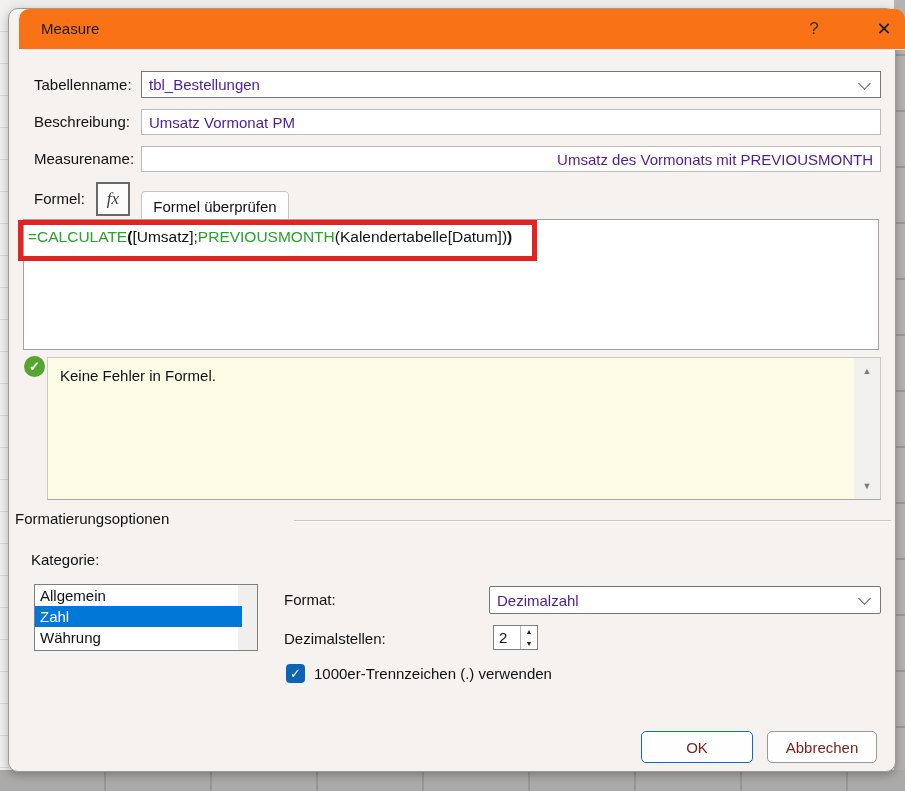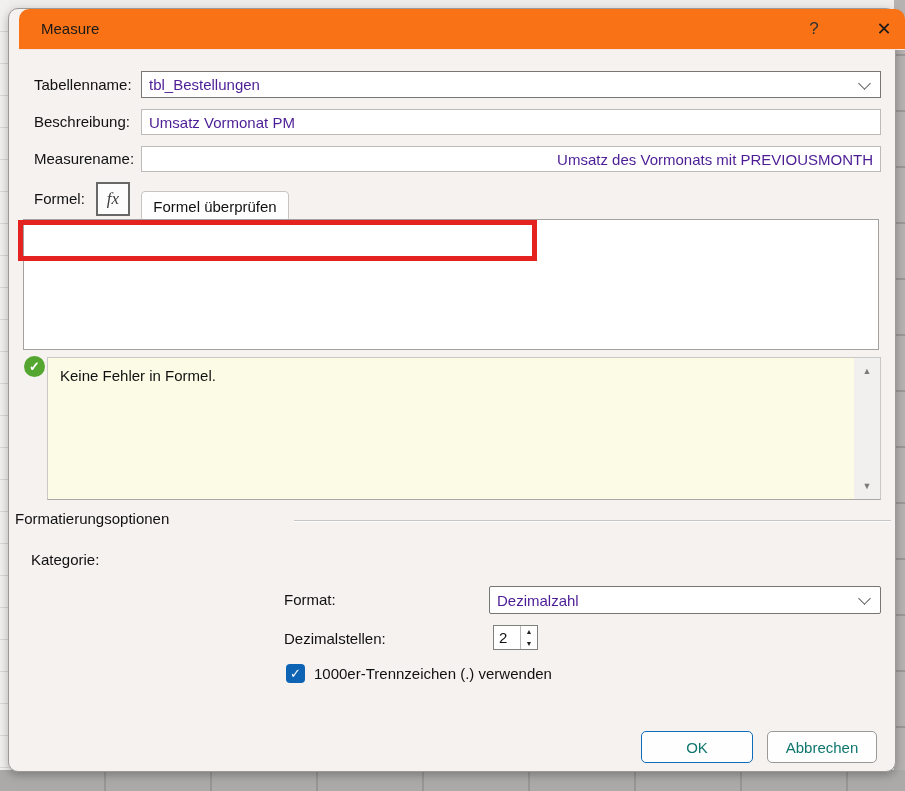--- a/index.html
+++ b/index.html
@@ -76,21 +76,21 @@
   .spin-btns{position:absolute;right:0;top:0;width:16px;height:100%;border-left:1px solid #b9b8b7;}
   .spin-up,.spin-down{position:absolute;left:0;width:100%;height:50%;text-align:center;
     font-size:7px;color:#222;line-height:11px;}
   .spin-up{top:0;} .spin-down{bottom:0;}
 
   .checkbox{position:absolute;left:277px;top:655px;width:19px;height:19px;border-radius:4px;
     background:#0d64b5;color:#fff;text-align:center;line-height:19px;font-size:13px;}
   .cb-lbl{left:305px;top:655px;line-height:19px;}
 
   .btn{position:absolute;top:722px;height:32px;background:#fefefe;border-radius:5px;
-    font-size:15px;color:#0f766e;display:flex;align-items:center;justify-content:center;
+    font-size:15px;color:#7f1d1d;display:flex;align-items:center;justify-content:center;
     box-sizing:border-box;}
   .btn-ok{left:632px;width:112px;border:1.5px solid #0f6cbd;}
   .btn-cancel{left:758px;width:110px;border:1px solid #9b9998;}
 </style>
 </head>
 <body>
 
 <div class="screen">
   <div class="xl-left"></div>
   <div class="xl-right"></div>
@@ -121,34 +121,43 @@
     </div>
 
     <span class="lbl" style="left:25px;top:174px;line-height:32px;">Formel:</span>
     <div class="fx-btn">fx</div>
     <div class="check-formula-btn">
       <span>Formel überprüfen</span>
     </div>
 
     <div class="formula-box"></div>
     <div class="red-highlight"></div>
+    <div class="formula-text">
+      <span class="tok-green">=CALCULATE</span><span class="tok-bold">(</span><span>[Umsatz];</span><span class="tok-green">PREVIOUSMONTH</span><span>(Kalendertabelle[Datum])</span><span class="tok-bold">)</span>
+    </div>
 
     <div class="ok-icon">✓</div>
     <div class="msg-box">
       <span class="msg-text">Keine Fehler in Formel.</span>
       <div class="msg-scroll">
         <span class="scroll-arrow arrow-up">▲</span>
         <span class="scroll-arrow arrow-down">▼</span>
       </div>
     </div>
 
     <span class="lbl section-lbl">Formatierungsoptionen</span>
     <div class="separator"></div>
 
     <span class="lbl" style="left:22px;top:542px;">Kategorie:</span>
+    <div class="listbox">
+      <div class="strip"></div>
+      <div class="list-item">Allgemein</div>
+      <div class="list-item selected">Zahl</div>
+      <div class="list-item">Währung</div>
+    </div>
 
     <span class="lbl" style="left:275px;top:582px;">Format:</span>
     <div class="txtbox combo-border format-combo">
       <span>Dezimalzahl</span>
       <span class="chev"></span>
     </div>
 
     <span class="lbl" style="left:275px;top:621px;">Dezimalstellen:</span>
     <div class="spinner">
       <span class="spin-val">2</span>

